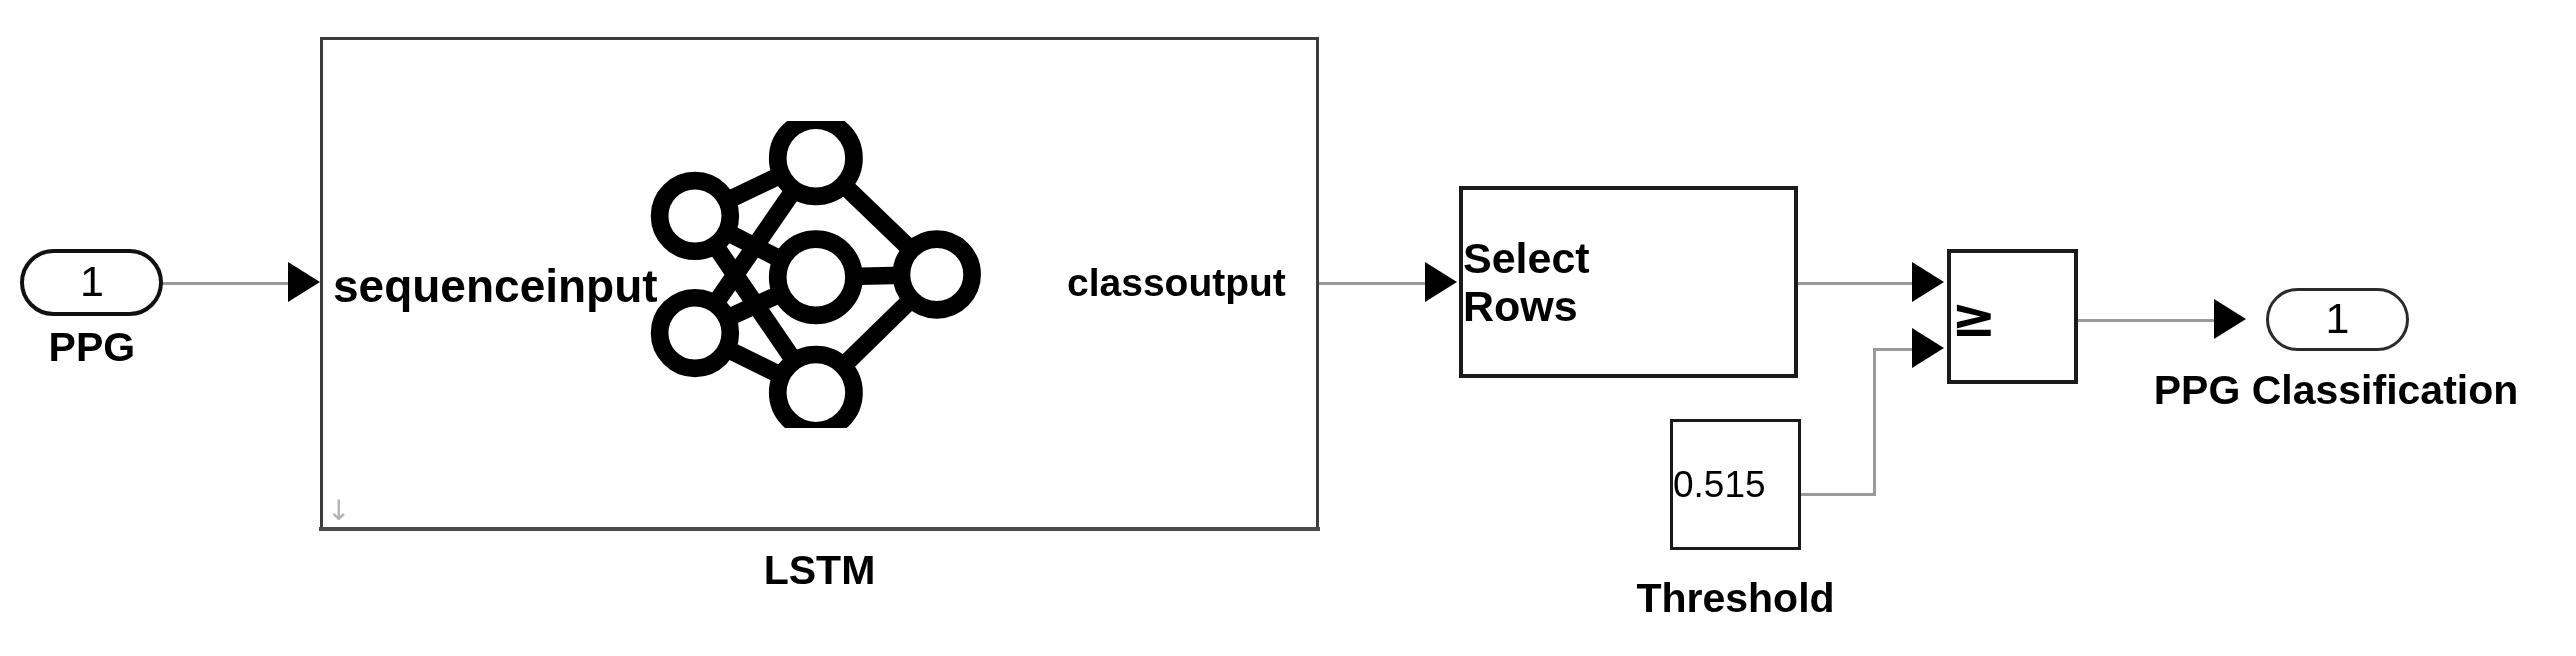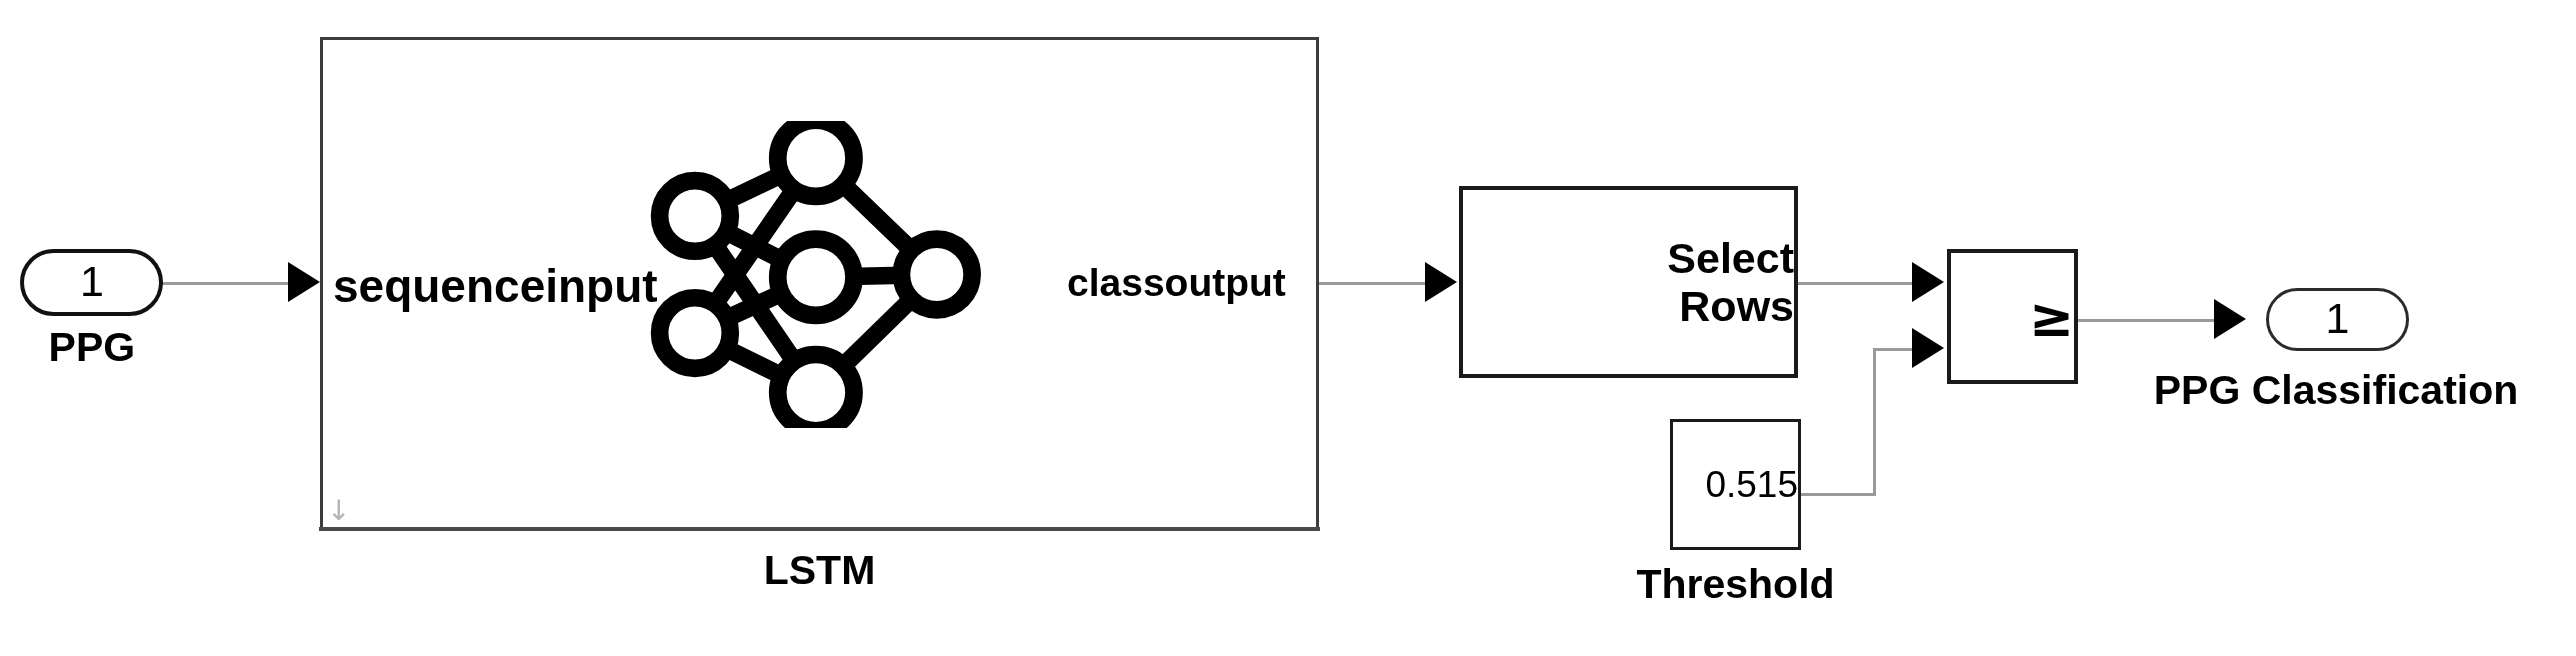--- a/index.html
+++ b/index.html
@@ -64,21 +64,21 @@
     position: absolute;
     box-sizing: border-box;
     background: #ffffff;
     border: 3.7px solid #1a1a1a;
   }
 
   .block-text {
     position: absolute;
     left: 0; right: 0; top: 50%;
     transform: translateY(-50%);
-    text-align: right;
+    text-align: left;
     font-family: "Liberation Sans", sans-serif;
     color: #000000;
   }
   .block-text.two-line { line-height: 1.12; }
 
   
   .port {
     position: absolute;
     box-sizing: border-box;
     background: #ffffff;
@@ -200,21 +200,21 @@
   <div class="plain-box" style="left:1459px; top:186px; width:339px; height:192px;">
     <div class="block-text two-line" style="font-size:43px; font-weight:bold;">
       <div>Select</div>
       <div>Rows</div>
     </div>
   </div>
 
   <div class="thin-box" style="left:1670px; top:419px; width:131px; height:131px;">
     <div class="block-text" style="font-size:37px; font-weight:normal;">0.515</div>
   </div>
-  <div class="lbl caption" style="left:1577px; top:564px; width:317px;">Threshold</div>
+  <div class="lbl caption" style="left:1577px; top:578px; width:317px;">Threshold</div>
 
   <div class="plain-box" style="left:1947px; top:249px; width:131px; height:135px;">
     <div class="block-text" style="font-size:54px; font-weight:bold; font-family:'DejaVu Sans', sans-serif;">≥</div>
   </div>
 
   <div class="port port-out" style="left:2266px; top:288px; width:143px; height:63px;">
     <span>1</span>
   </div>
   <div class="lbl caption" style="left:2096px; top:370px; width:480px;">PPG Classification</div>
 

